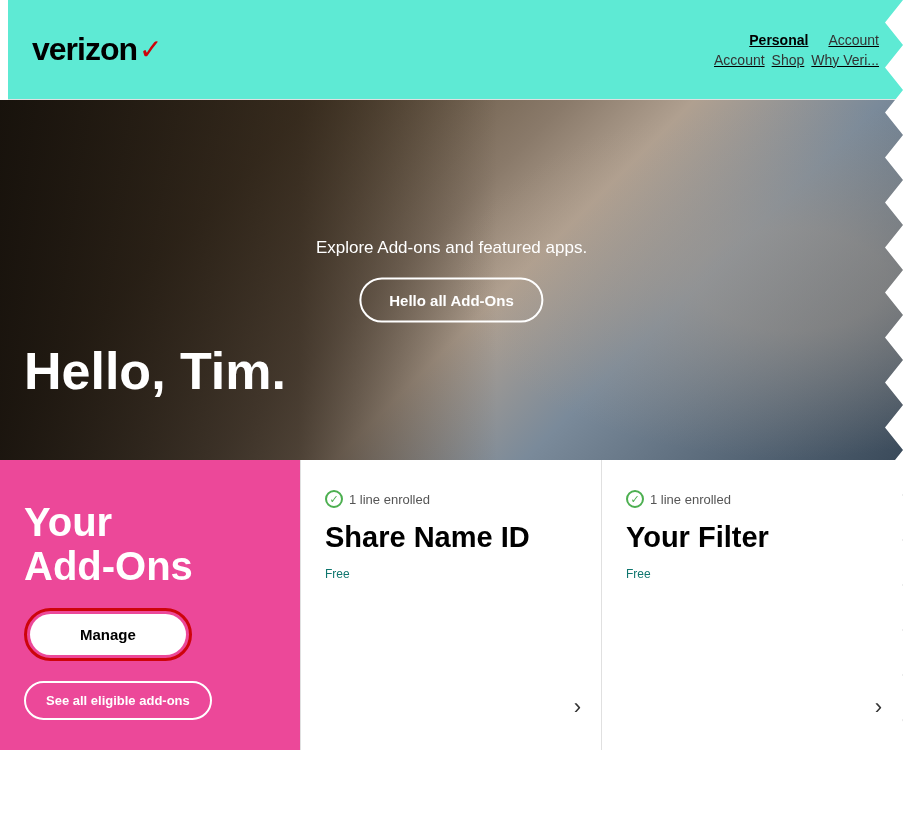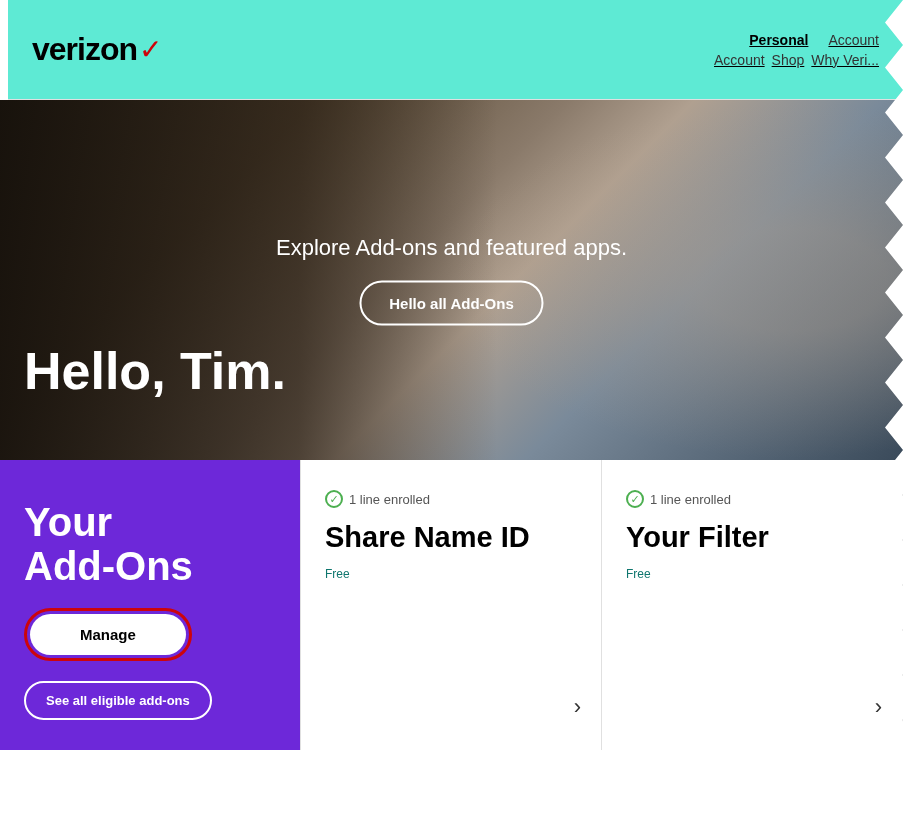--- a/index.html
+++ b/index.html
@@ -129,21 +129,21 @@
     .hero-center {
       position: absolute;
       left: 50%;
       top: 50%;
       transform: translate(-50%, -50%);
       z-index: 10;
       text-align: center;
     }
 
     .hero-subtitle {
-      font-size: 22px;
+      font-size: 17px;
       color: #fff;
       margin-bottom: 20px;
       font-weight: 400;
     }
 
     .hero-btn {
       display: inline-block;
       border: 2px solid #fff;
       border-radius: 30px;
       padding: 12px 28px;
@@ -156,21 +156,21 @@
     }
 
     
     .bottom-section {
       display: flex;
       background: #fff;
       min-height: 280px;
     }
 
     .add-ons-panel {
-      background: #6d28d9;
+      background: #ec4899;
       width: 300px;
       min-width: 300px;
       padding: 40px 24px 30px 24px;
       display: flex;
       flex-direction: column;
       gap: 20px;
     }
 
     .add-ons-title {
       font-size: 40px;

